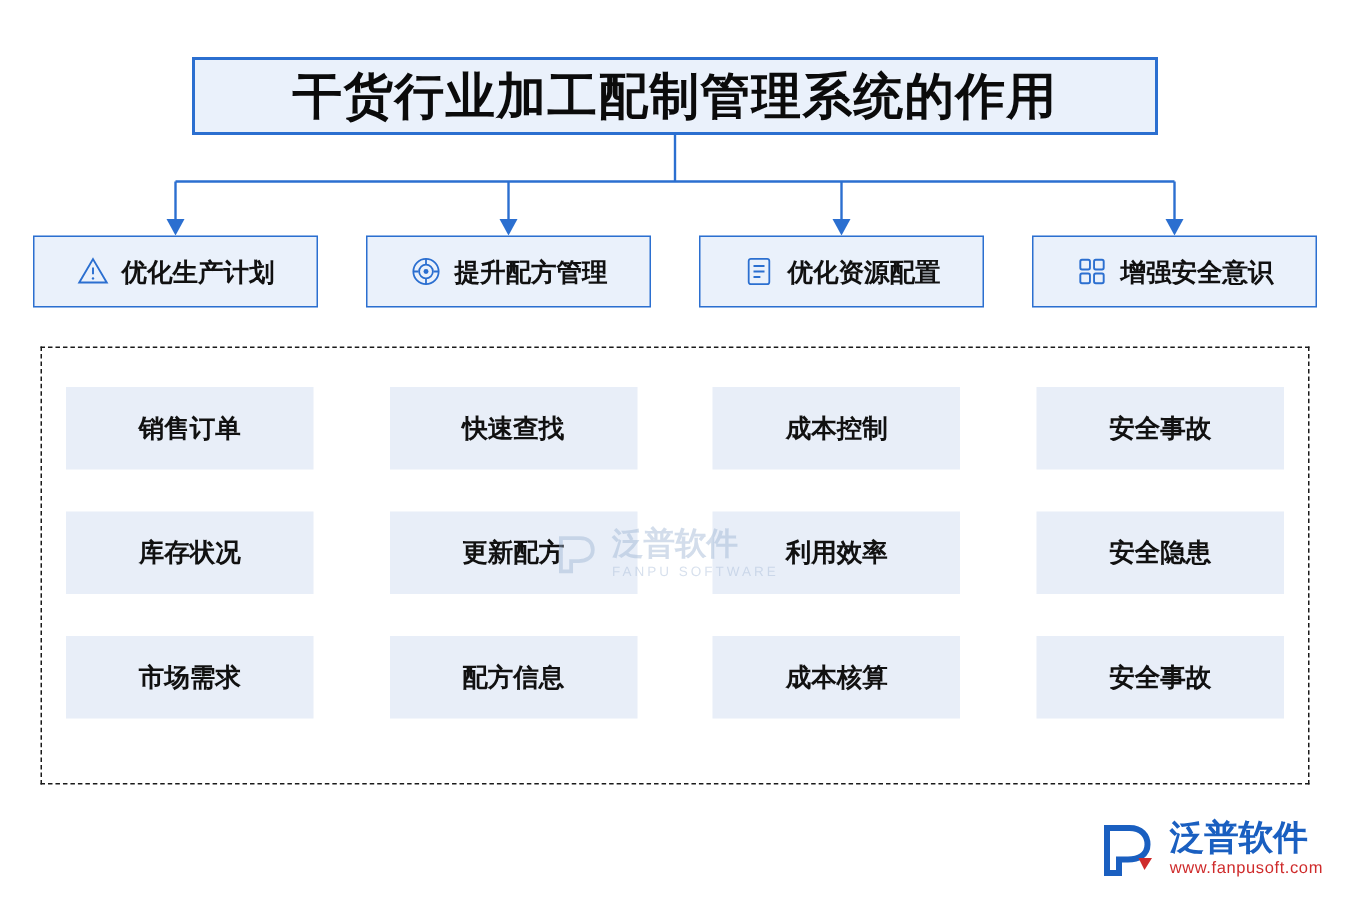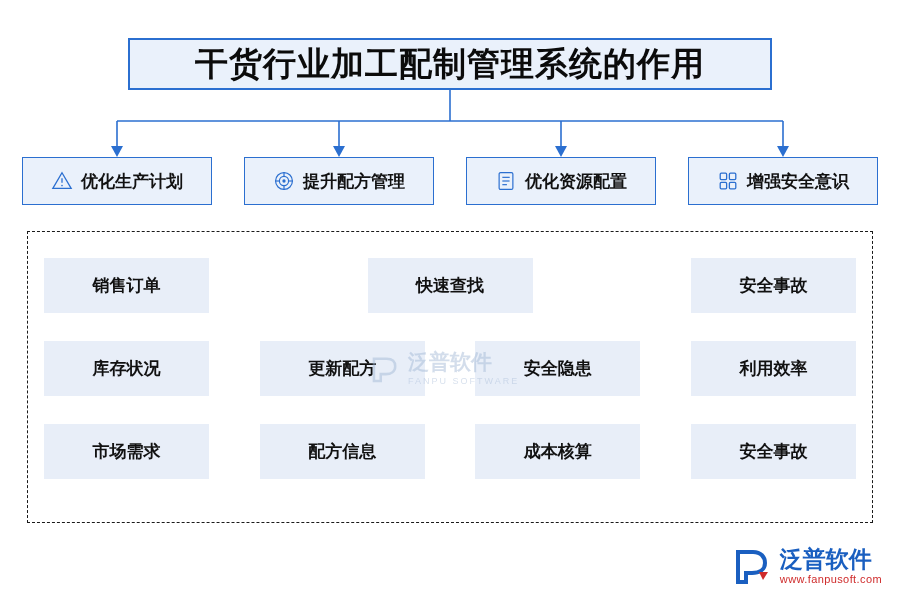--- a/index.html
+++ b/index.html
@@ -288,36 +288,39 @@
   <div class="grid">
 
     <div class="grid-row">
       <div class="cell">
         <span class="cell-label">销售订单</span>
       </div>
       <div class="cell">
         <span class="cell-label">快速查找</span>
       </div>
       <div class="cell">
+        <span class="cell-label">成本控制</span>
+      </div>
+      <div class="cell">
         <span class="cell-label">安全事故</span>
       </div>
     </div>
 
     <div class="grid-row">
       <div class="cell">
         <span class="cell-label">库存状况</span>
       </div>
       <div class="cell">
         <span class="cell-label">更新配方</span>
       </div>
       <div class="cell">
+        <span class="cell-label">利用效率</span>
+      </div>
+      <div class="cell">
         <span class="cell-label">安全隐患</span>
-      </div>
-      <div class="cell">
-        <span class="cell-label">利用效率</span>
       </div>
     </div>
 
     <div class="grid-row">
       <div class="cell">
         <span class="cell-label">市场需求</span>
       </div>
       <div class="cell">
         <span class="cell-label">配方信息</span>
       </div>

